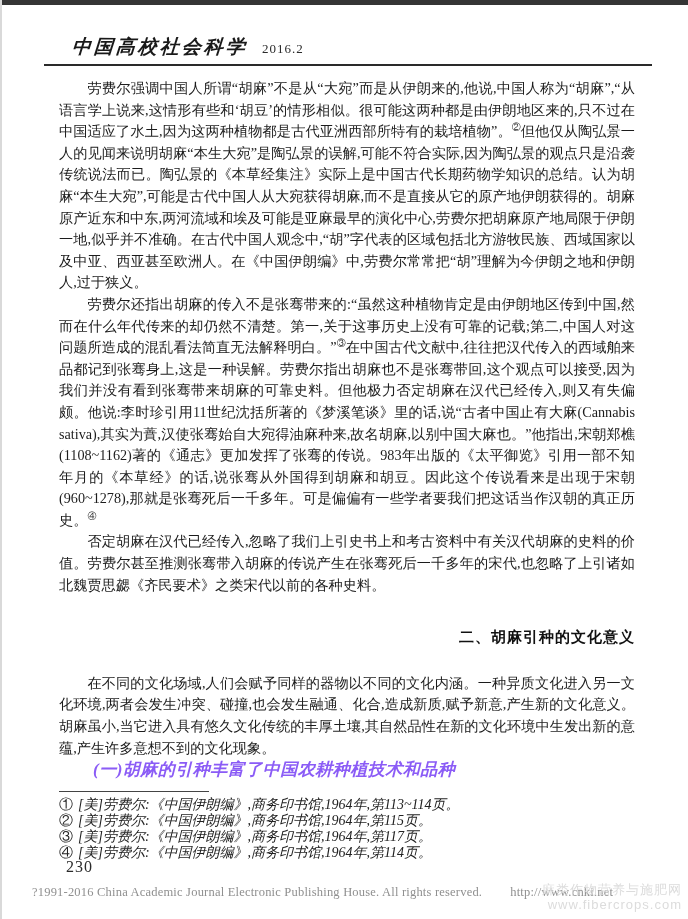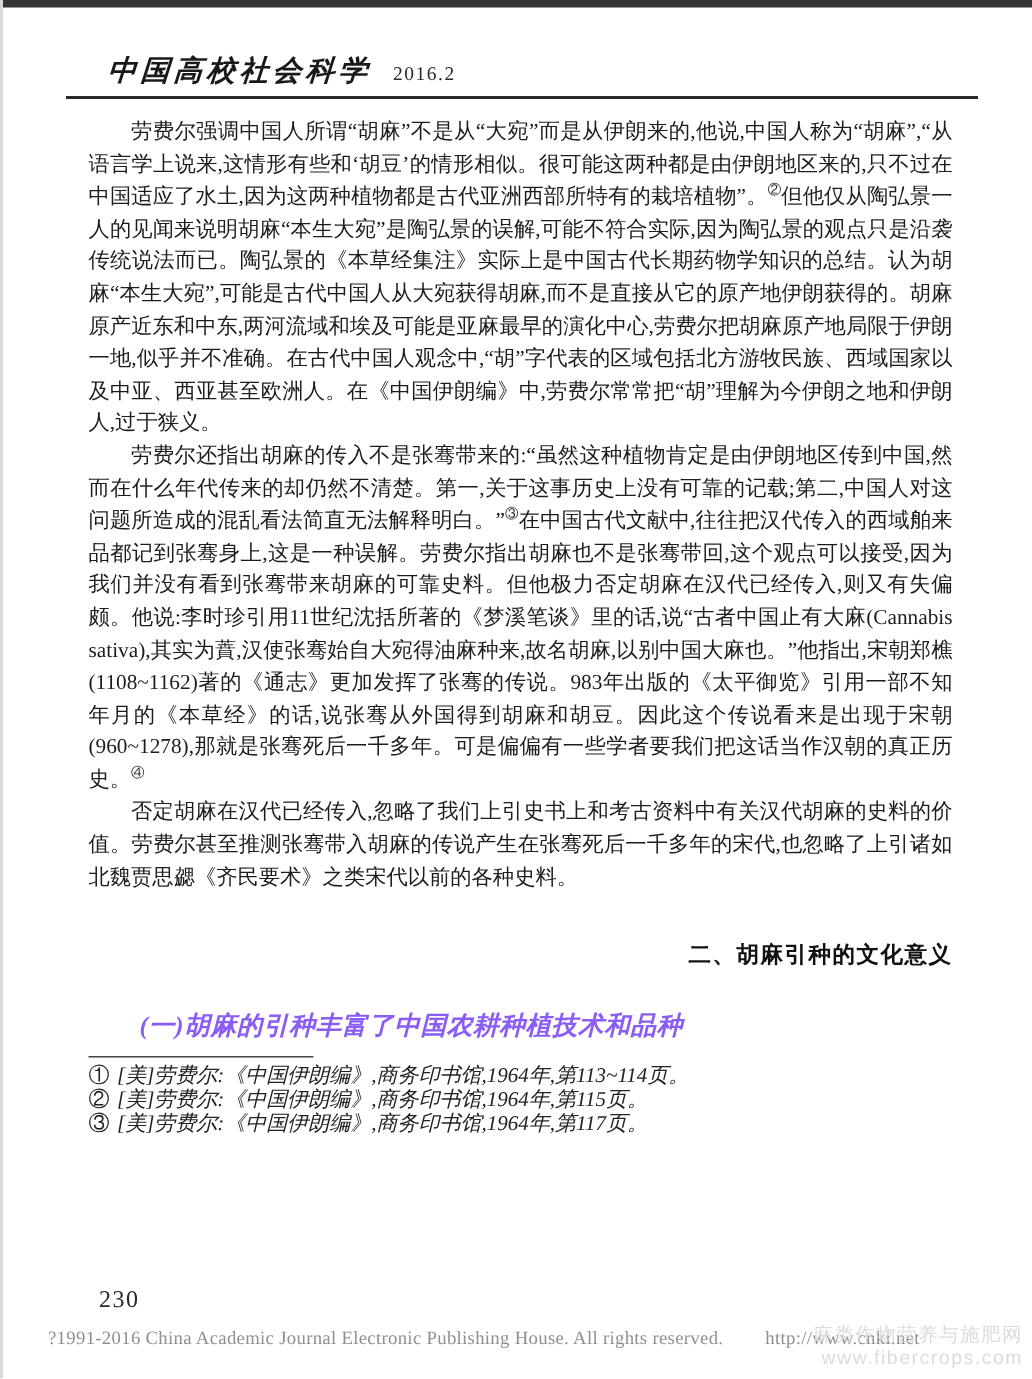--- a/index.html
+++ b/index.html
@@ -110,33 +110,37 @@
 
   <div class="header">
     <span class="journal-logo">中国高校社会科学</span><span class="issue-number">2016.2</span>
   </div>
 
   <div class="content">
     <p class="para">劳费尔强调中国人所谓“胡麻”不是从“大宛”而是从伊朗来的,他说,中国人称为“胡麻”,“从语言学上说来,这情形有些和‘胡豆’的情形相似。很可能这两种都是由伊朗地区来的,只不过在中国适应了水土,因为这两种植物都是古代亚洲西部所特有的栽培植物”。<sup class="ref">②</sup>但他仅从陶弘景一人的见闻来说明胡麻“本生大宛”是陶弘景的误解,可能不符合实际,因为陶弘景的观点只是沿袭传统说法而已。陶弘景的《本草经集注》实际上是中国古代长期药物学知识的总结。认为胡麻“本生大宛”,可能是古代中国人从大宛获得胡麻,而不是直接从它的原产地伊朗获得的。胡麻原产近东和中东,两河流域和埃及可能是亚麻最早的演化中心,劳费尔把胡麻原产地局限于伊朗一地,似乎并不准确。在古代中国人观念中,“胡”字代表的区域包括北方游牧民族、西域国家以及中亚、西亚甚至欧洲人。在《中国伊朗编》中,劳费尔常常把“胡”理解为今伊朗之地和伊朗人,过于狭义。</p>
     <p class="para">劳费尔还指出胡麻的传入不是张骞带来的:“虽然这种植物肯定是由伊朗地区传到中国,然而在什么年代传来的却仍然不清楚。第一,关于这事历史上没有可靠的记载;第二,中国人对这问题所造成的混乱看法简直无法解释明白。”<sup class="ref">③</sup>在中国古代文献中,往往把汉代传入的西域舶来品都记到张骞身上,这是一种误解。劳费尔指出胡麻也不是张骞带回,这个观点可以接受,因为我们并没有看到张骞带来胡麻的可靠史料。但他极力否定胡麻在汉代已经传入,则又有失偏颇。他说:李时珍引用11世纪沈括所著的《梦溪笔谈》里的话,说“古者中国止有大麻(Cannabis sativa),其实为蕡,汉使张骞始自大宛得油麻种来,故名胡麻,以别中国大麻也。”他指出,宋朝郑樵(1108~1162)著的《通志》更加发挥了张骞的传说。983年出版的《太平御览》引用一部不知年月的《本草经》的话,说张骞从外国得到胡麻和胡豆。因此这个传说看来是出现于宋朝(960~1278),那就是张骞死后一千多年。可是偏偏有一些学者要我们把这话当作汉朝的真正历史。<sup class="ref">④</sup></p>
     <p class="para">否定胡麻在汉代已经传入,忽略了我们上引史书上和考古资料中有关汉代胡麻的史料的价值。劳费尔甚至推测张骞带入胡麻的传说产生在张骞死后一千多年的宋代,也忽略了上引诸如北魏贾思勰《齐民要术》之类宋代以前的各种史料。</p>
     <h2 class="section-heading">二、胡麻引种的文化意义</h2>
+    <p class="para">在不同的文化场域,人们会赋予同样的器物以不同的文化内涵。一种异质文化进入另一文化环境,两者会发生冲突、碰撞,也会发生融通、化合,造成新质,赋予新意,产生新的文化意义。胡麻虽小,当它进入具有悠久文化传统的丰厚土壤,其自然品性在新的文化环境中生发出新的意蕴,产生许多意想不到的文化现象。</p>
     <p class="subsection-heading">(一)胡麻的引种丰富了中国农耕种植技术和品种</p>
 
     <div class="footnote-divider"></div>
 
     <div class="footnotes">
       <div class="footnote-item">
         <span class="marker">①</span><span>[美]劳费尔:《中国伊朗编》,商务印书馆,1964年,第113~114页。</span>
       </div>
       <div class="footnote-item">
         <span class="marker">②</span><span>[美]劳费尔:《中国伊朗编》,商务印书馆,1964年,第115页。</span>
       </div>
       <div class="footnote-item">
         <span class="marker">③</span><span>[美]劳费尔:《中国伊朗编》,商务印书馆,1964年,第117页。</span>
+      </div>
+      <div class="footnote-item">
+        <span class="marker">④</span><span>[美]劳费尔:《中国伊朗编》,商务印书馆,1964年,第114页。</span>
       </div>
     </div>
   </div>
 
   <div class="page-number">230</div>
 
   <div class="copyright-line">
     <span>?1991-2016 China Academic Journal Electronic Publishing House. All rights reserved.</span><span class="url">http://www.cnki.net</span>
   </div>
 

